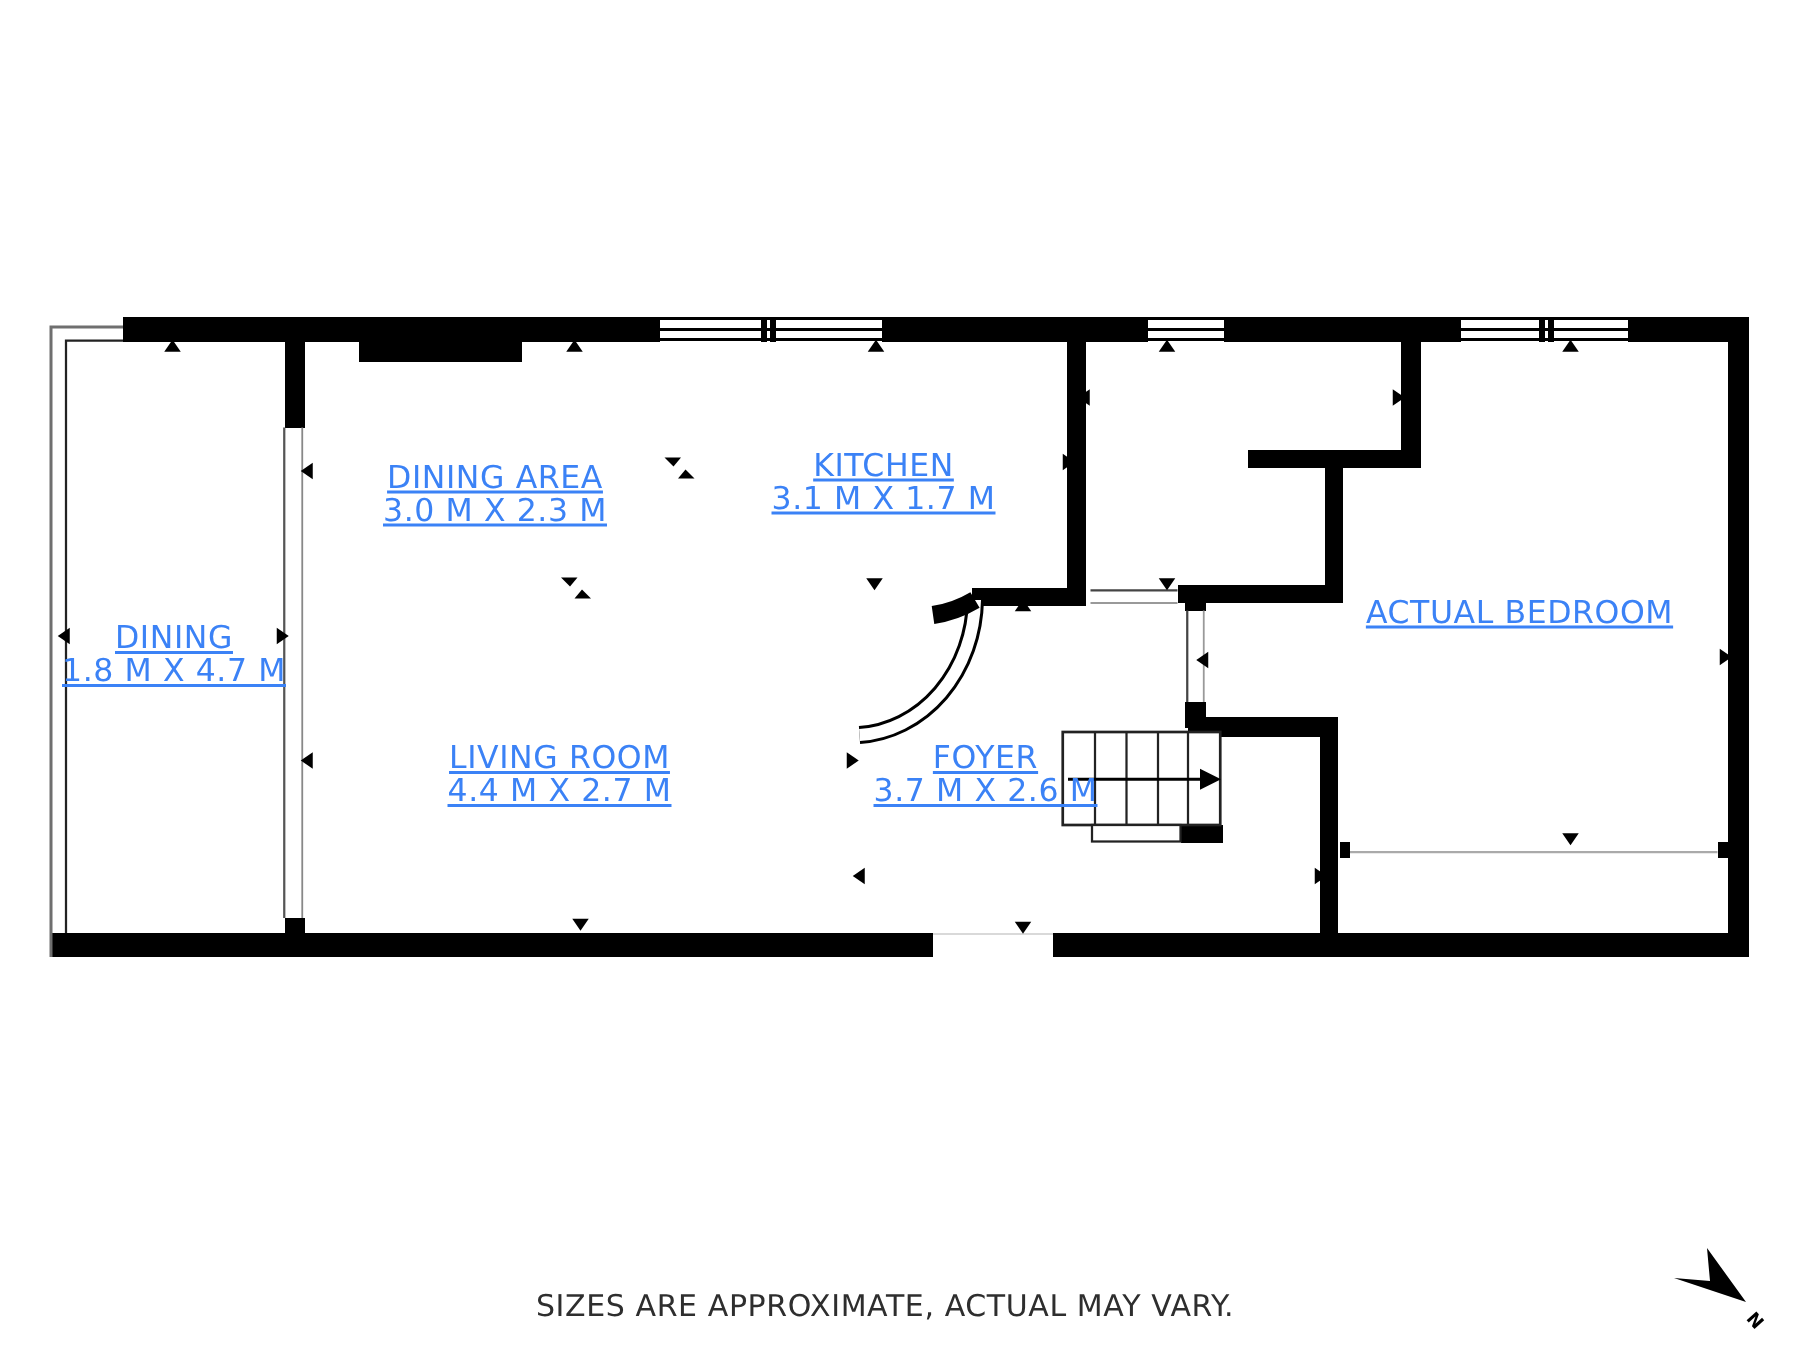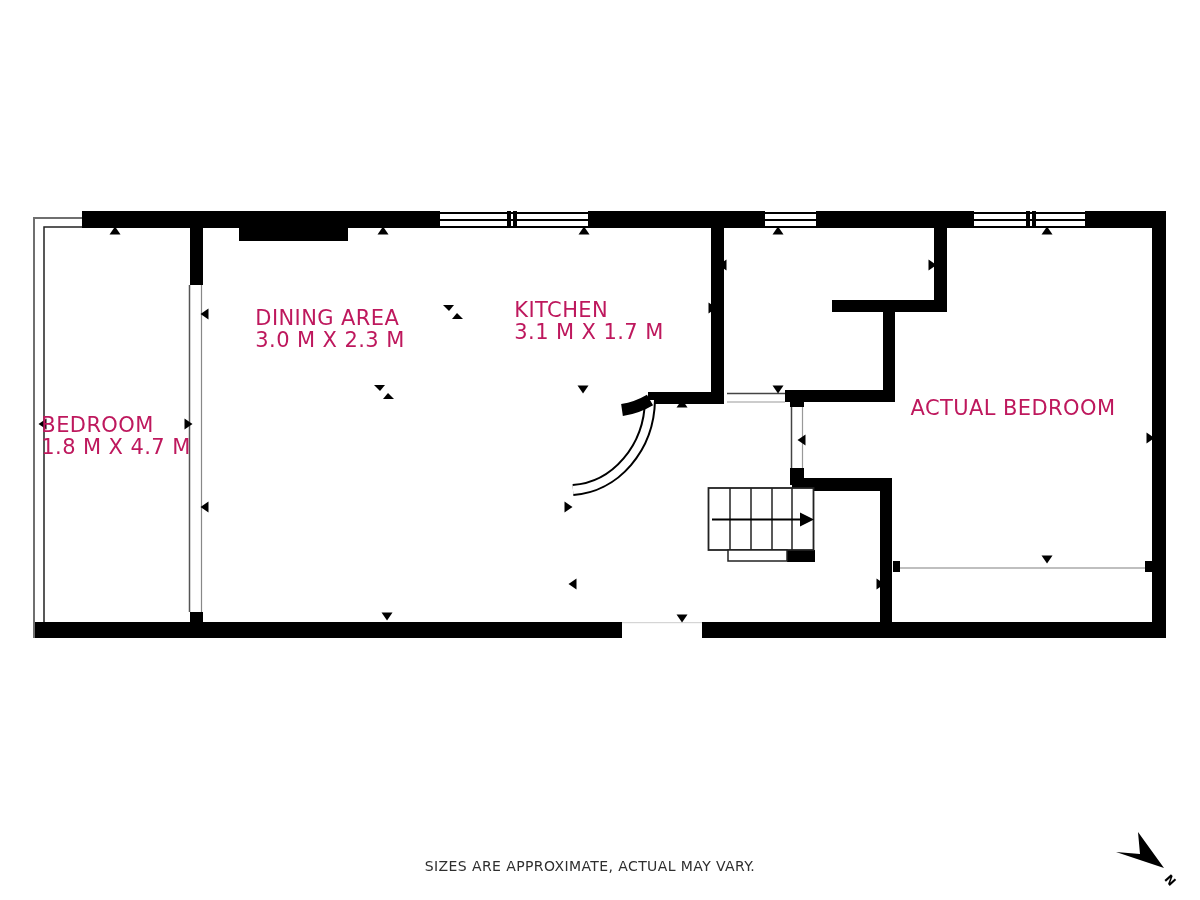--- a/index.html
+++ b/index.html
@@ -1,23 +1,23 @@
 <!DOCTYPE html>
 <html><head>
 <meta charset="utf-8">
 <style>
   html,body{margin:0;padding:0;background:#ffffff;}
   body{width:1200px;height:900px;position:relative;overflow:hidden;
        font-family:"DejaVu Sans","Liberation Sans",sans-serif;}
   #plan{position:absolute;left:0;top:0;width:1200px;height:900px;}
   #plan svg{position:absolute;left:0;top:0;}
-  .room-label{position:absolute;transform:translateX(-50%);
-              font-size:21px;line-height:22px;color:#be185d;letter-spacing:0.4px;
-              white-space:nowrap;}
-  .footer-note{position:absolute;transform:translateX(-50%);font-size:14px;
+  .room-label{position:absolute;transform:translateX(-50%);text-align:center;
+              font-size:21px;line-height:22px;color:#3b82f6;letter-spacing:0.4px;
+              white-space:nowrap;text-decoration:underline;}
+  .footer-note{position:absolute;transform:translateX(-50%);font-size:20px;
                color:#2e2e2e;letter-spacing:0.4px;white-space:nowrap;}
 </style>
 </head>
 <body>
 
 <div id="plan">
 
   <svg width="1200" height="900" viewBox="0 0 1200 900">
 
     <g fill="#000000" shape-rendering="crispEdges">
@@ -168,29 +168,37 @@
       </g>
     </g>
 
     <g>
       <polygon points="1164,868 1138,832 1140,854 1116,852" fill="#000000"></polygon>
       <text x="1167" y="883" transform="rotate(48 1167 883)" font-size="12" font-weight="bold" fill="#000000" text-anchor="middle" font-family="DejaVu Sans, Liberation Sans, sans-serif">N</text>
     </g>
   </svg>
 
   <div class="room-label" style="left:116px;top:414px">
-    <div>BEDROOM</div>
+    <div>DINING</div>
     <div>1.8 M X 4.7 M</div>
   </div>
   <div class="room-label" style="left:330px;top:307px">
     <div>DINING AREA</div>
     <div>3.0 M X 2.3 M</div>
   </div>
   <div class="room-label" style="left:589px;top:299px">
     <div>KITCHEN</div>
     <div>3.1 M X 1.7 M</div>
   </div>
   <div class="room-label" style="left:1013px;top:397px">
     <div>ACTUAL BEDROOM</div>
   </div>
+  <div class="room-label" style="left:373px;top:494px">
+    <div>LIVING ROOM</div>
+    <div>4.4 M X 2.7 M</div>
+  </div>
+  <div class="room-label" style="left:657px;top:494px">
+    <div>FOYER</div>
+    <div>3.7 M X 2.6 M</div>
+  </div>
 
   <div class="footer-note" style="left:590px;top:858px">SIZES ARE APPROXIMATE, ACTUAL MAY VARY.</div>
 </div>
 
 </body></html>

